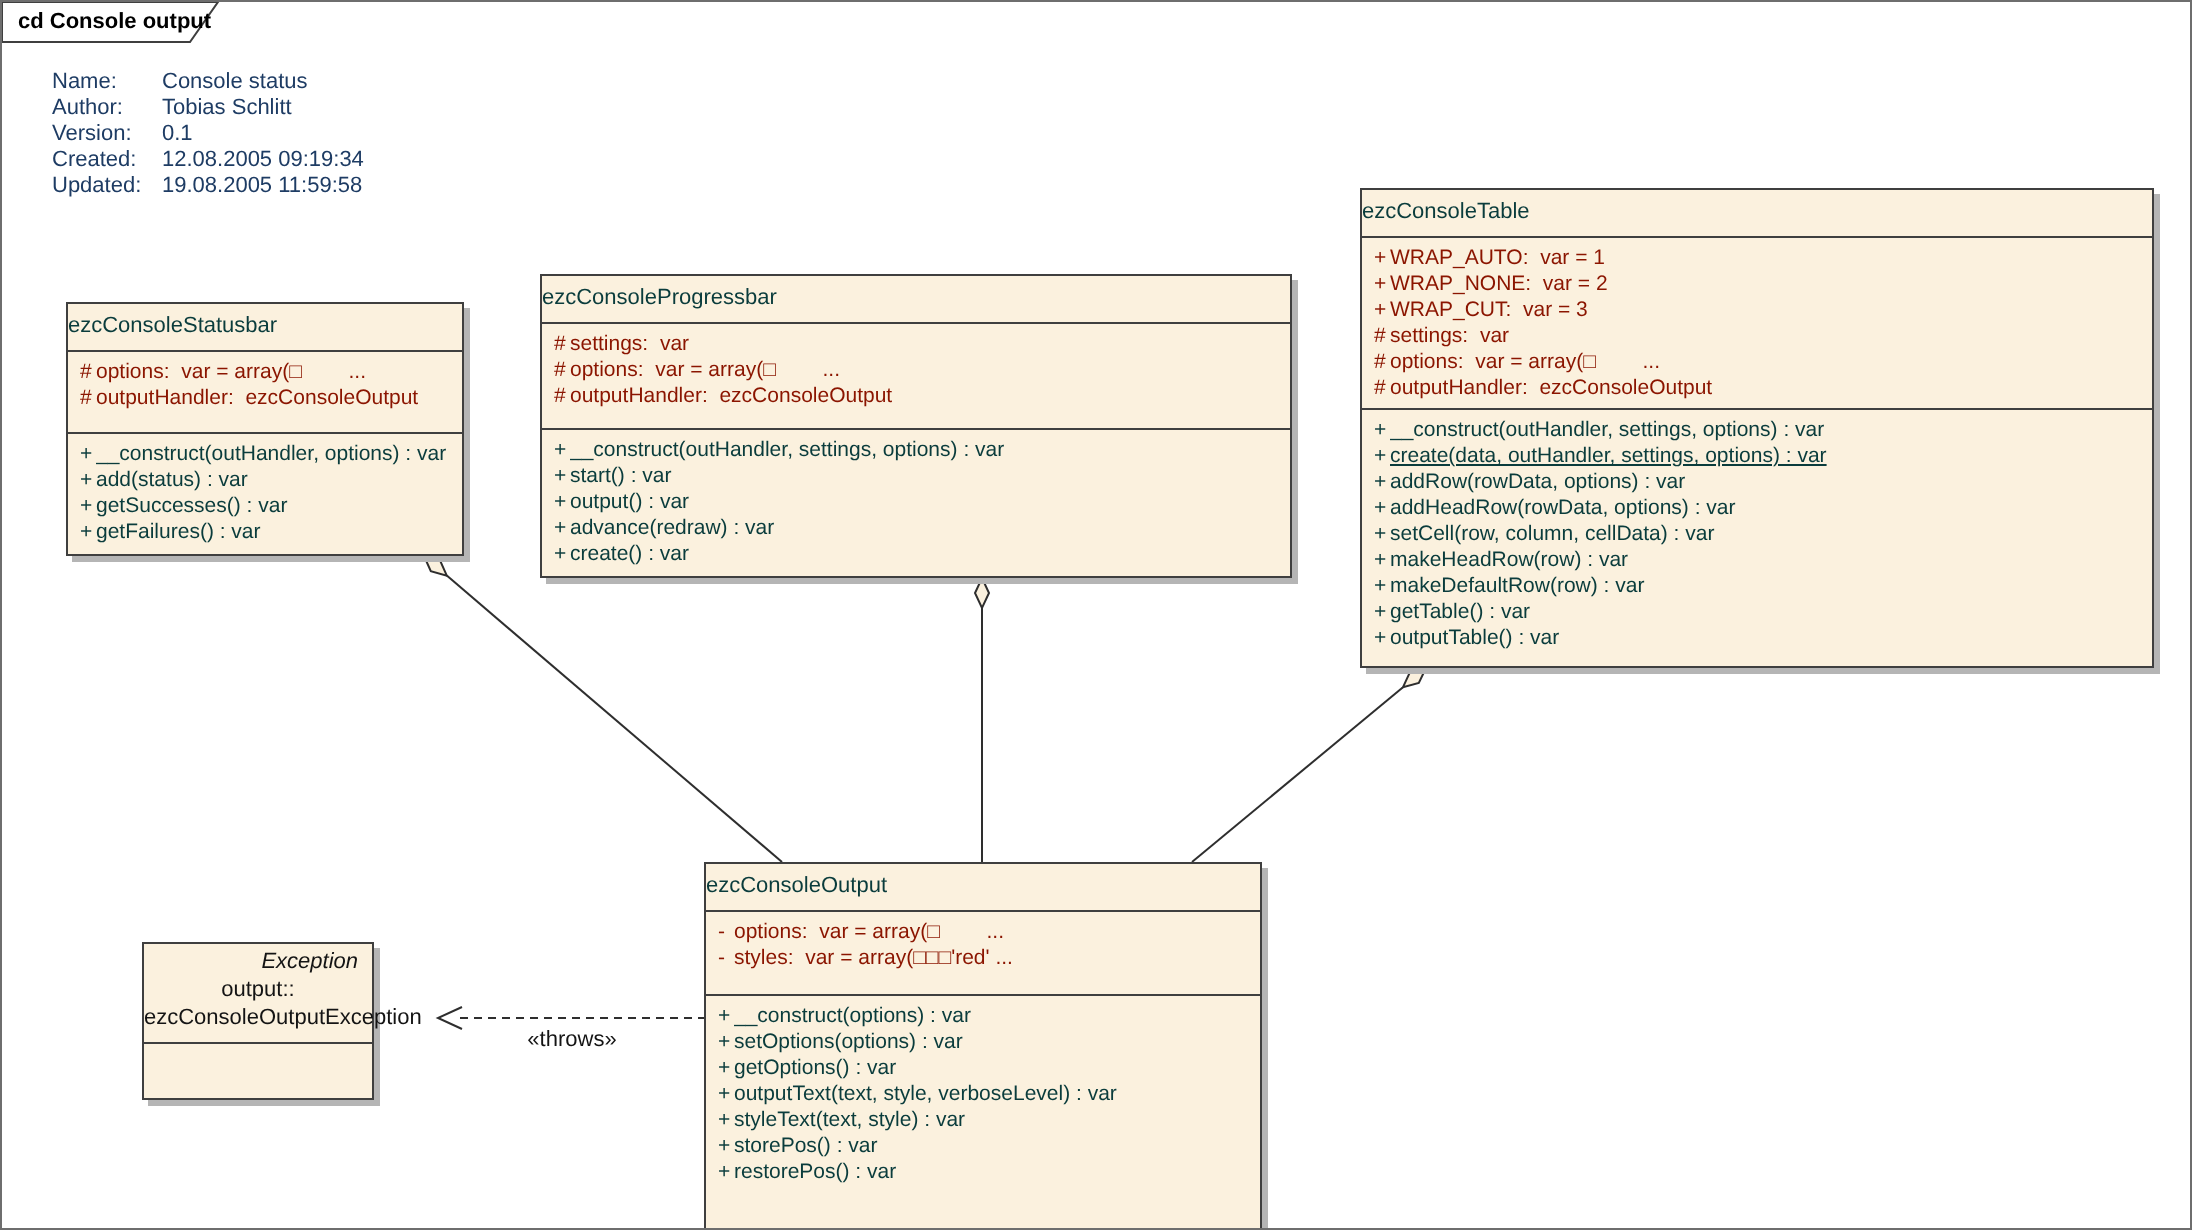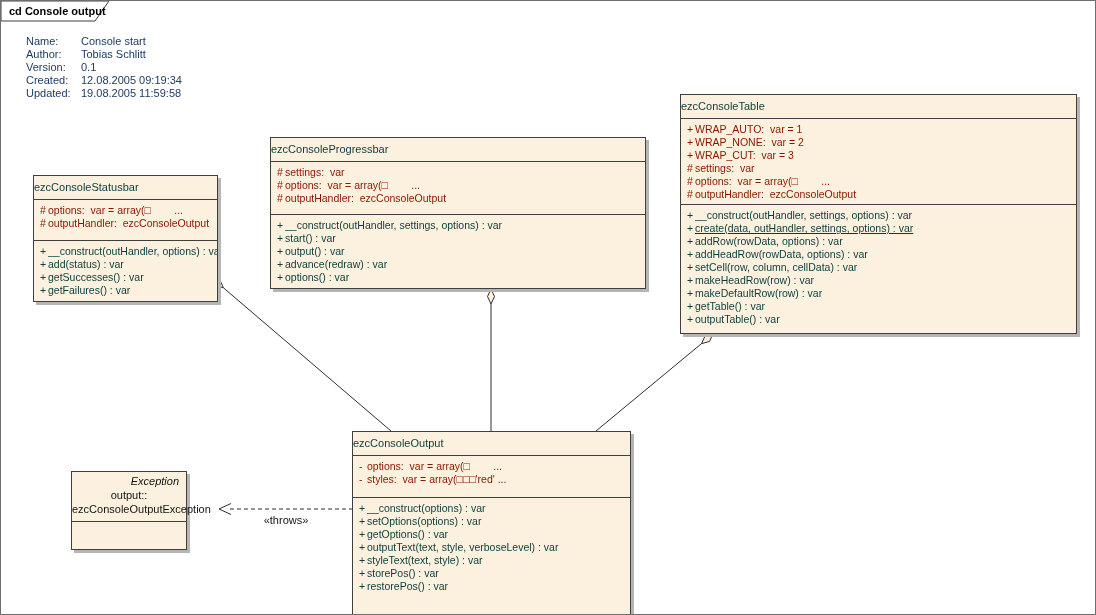--- a/index.html
+++ b/index.html
@@ -37,21 +37,21 @@
   }
   .compartment{border-top:1px solid var(--box-border);padding:4px 0 3px 0;overflow:hidden;}
   .attrs{flex:none;}
   .methods{flex:1;}
   .mrow{display:flex;line-height:13px;font-size:10.5px;white-space:pre;}
   .mrow .vis{flex:none;width:14px;padding-left:6px;}
   .mrow .mtext{flex:1;overflow:hidden;}
   .attrs .mrow{color:var(--attr-color);}
   .methods .mrow{color:var(--method-color);}
   .mtext.underline{text-decoration:underline;}
-  #box-statusbar  {left:32px; top:150px;width:185px;height:127px;margin-top:24px;}
+  #box-statusbar  {left:32px; top:150px;width:199px;height:127px;}
   #box-statusbar .attrs{height:41px;}
   #box-progressbar{left:269px;top:136px;width:376px;height:152px;}
   #box-progressbar .attrs{height:53px;}
   #box-table      {left:679px;top:93px; width:397px;height:240px;}
   #box-table .attrs{height:86px;}
   #box-output     {left:351px;top:430px;width:279px;height:186px;}
   #box-output .attrs{height:42px;}
   #box-exception  {left:70px; top:470px;width:116px;height:79px;}
   .exc-main{flex:none;height:49px;padding-top:2px;font-size:11px;color:#141414;}
   .exc-stereo{font-style:italic;text-align:right;padding-right:7px;line-height:14px;}
@@ -82,21 +82,21 @@
 
     <line x1="229" y1="508" x2="351" y2="508" stroke="#2e2e2e" stroke-width="1" stroke-dasharray="4 3"></line>
     <polyline points="230,502.5 218,508 230,513.5" fill="none" stroke="#2e2e2e" stroke-width="1"></polyline>
   </svg>
 
   <div class="frame-tab-label">cd Console output</div>
 
   <div class="metadata">
     <div class="meta-row">
       <span class="meta-label">Name:</span>
-      <span class="meta-value">Console start</span>
+      <span class="meta-value">Console status</span>
     </div>
     <div class="meta-row">
       <span class="meta-label">Author:</span>
       <span class="meta-value">Tobias Schlitt</span>
     </div>
     <div class="meta-row">
       <span class="meta-label">Version:</span>
       <span class="meta-value">0.1</span>
     </div>
     <div class="meta-row">
@@ -128,21 +128,21 @@
     <div class="compartment attrs">
         <div class="mrow"><span class="vis">#</span><span class="mtext">settings:  var</span></div>
         <div class="mrow"><span class="vis">#</span><span class="mtext">options:  var = array(□        ...</span></div>
         <div class="mrow"><span class="vis">#</span><span class="mtext">outputHandler:  ezcConsoleOutput</span></div>
       </div>
     <div class="compartment methods">
         <div class="mrow"><span class="vis">+</span><span class="mtext">__construct(outHandler, settings, options) : var</span></div>
         <div class="mrow"><span class="vis">+</span><span class="mtext">start() : var</span></div>
         <div class="mrow"><span class="vis">+</span><span class="mtext">output() : var</span></div>
         <div class="mrow"><span class="vis">+</span><span class="mtext">advance(redraw) : var</span></div>
-        <div class="mrow"><span class="vis">+</span><span class="mtext">options() : var</span></div>
+        <div class="mrow"><span class="vis">+</span><span class="mtext">create() : var</span></div>
       </div>
   </div>
 
   <div class="class-box" id="box-table">
     <div class="class-title">ezcConsoleTable</div>
     <div class="compartment attrs">
         <div class="mrow"><span class="vis">+</span><span class="mtext">WRAP_AUTO:  var = 1</span></div>
         <div class="mrow"><span class="vis">+</span><span class="mtext">WRAP_NONE:  var = 2</span></div>
         <div class="mrow"><span class="vis">+</span><span class="mtext">WRAP_CUT:  var = 3</span></div>
         <div class="mrow"><span class="vis">#</span><span class="mtext">settings:  var</span></div>

